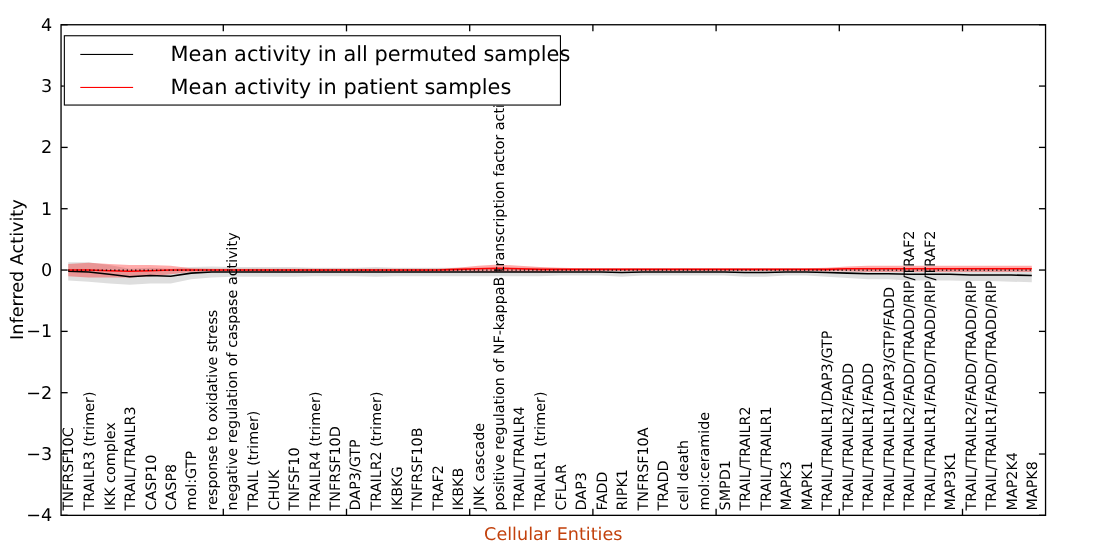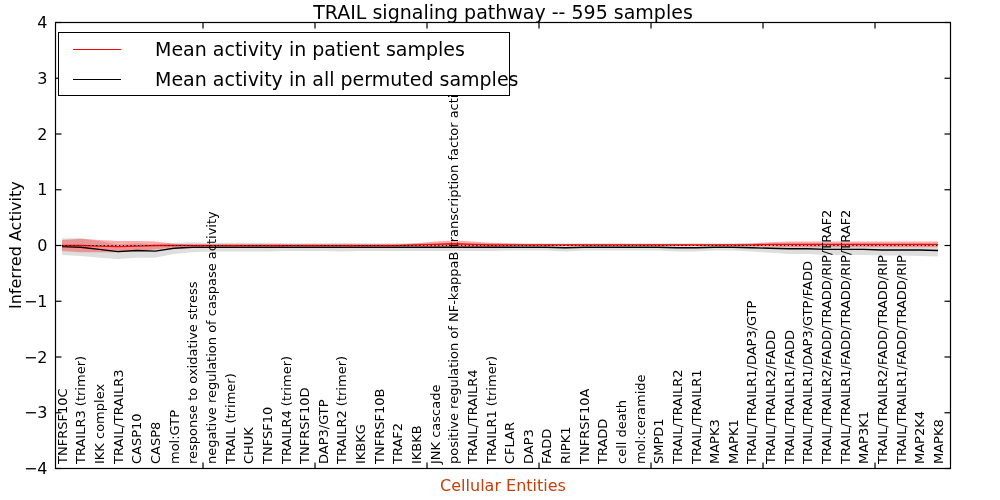--- a/index.html
+++ b/index.html
@@ -145,29 +145,28 @@
         <text transform="translate(831.0,464) rotate(-90)" text-anchor="start" font-size="13" fill="#000">TRAIL/TRAILR2/FADD/TRADD/RIP/TRAF2</text>
         <text transform="translate(849.6,464) rotate(-90)" text-anchor="start" font-size="13" fill="#000">TRAIL/TRAILR1/FADD/TRADD/RIP/TRAF2</text>
         <text transform="translate(868.2,464) rotate(-90)" text-anchor="start" font-size="13" fill="#000">MAP3K1</text>
         <text transform="translate(886.9,464) rotate(-90)" text-anchor="start" font-size="13" fill="#000">TRAIL/TRAILR2/FADD/TRADD/RIP</text>
         <text transform="translate(905.5,464) rotate(-90)" text-anchor="start" font-size="13" fill="#000">TRAIL/TRAILR1/FADD/TRADD/RIP</text>
         <text transform="translate(924.1,464) rotate(-90)" text-anchor="start" font-size="13" fill="#000">MAP2K4</text>
         <text transform="translate(942.8,464) rotate(-90)" text-anchor="start" font-size="13" fill="#000">MAPK8</text>
       </g>
     </svg>
 
-  <div class="fig-title">TRAIL signaling pathway -- 595 samples</div>
 
   <div class="y-axis-label">Inferred Activity</div>
 
   <div class="x-axis-label">Cellular Entities</div>
 
   <div class="legend">
     <div class="legend-row">
+      <span class="legend-line" style="border-top-color: rgb(0, 0, 0);"></span>
+      <span class="legend-label">Mean activity in all permuted samples</span>
+    </div>
+    <div class="legend-row">
       <span class="legend-line" style="border-top-color: rgb(255, 0, 0);"></span>
       <span class="legend-label">Mean activity in patient samples</span>
-    </div>
-    <div class="legend-row">
-      <span class="legend-line" style="border-top-color: rgb(0, 0, 0);"></span>
-      <span class="legend-label">Mean activity in all permuted samples</span>
     </div>
   </div>
 </div>
 
 </body></html>

